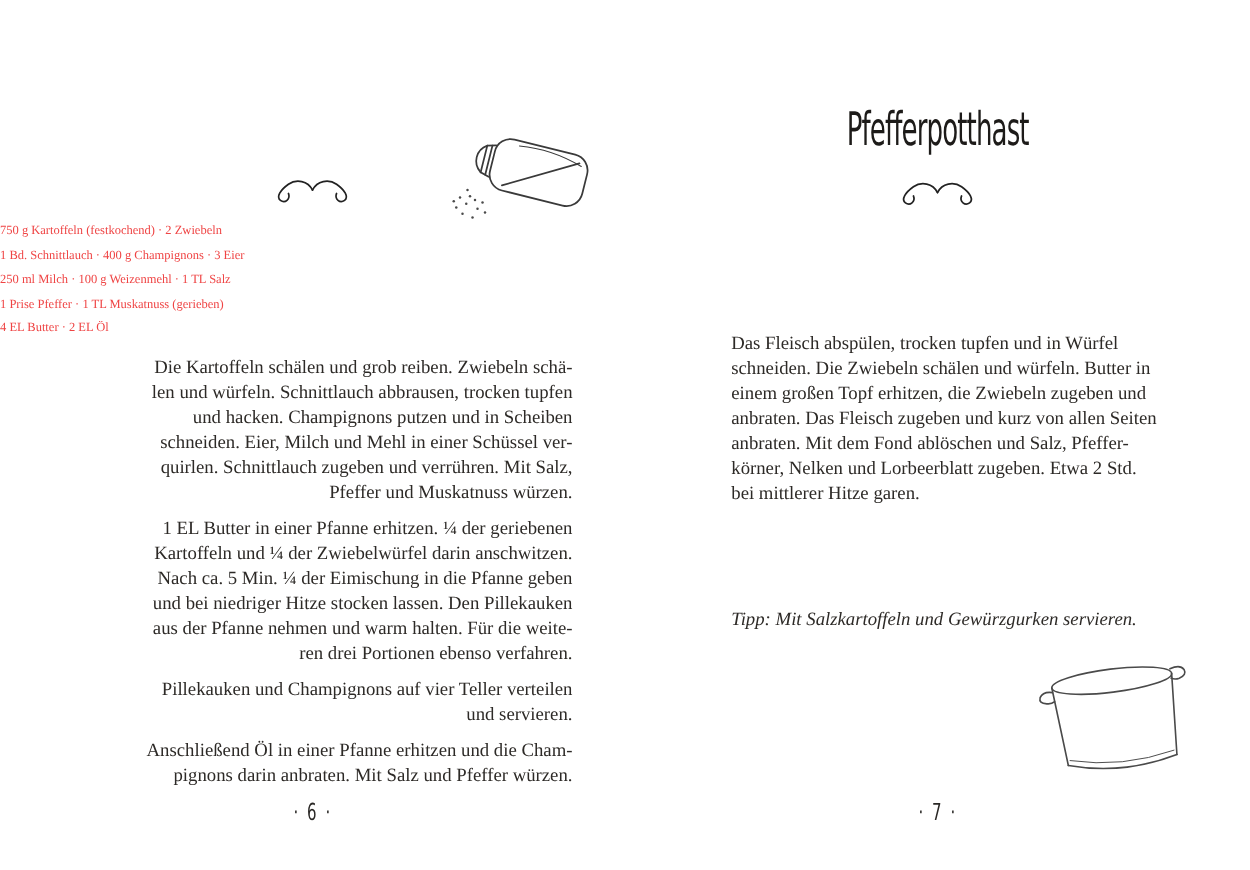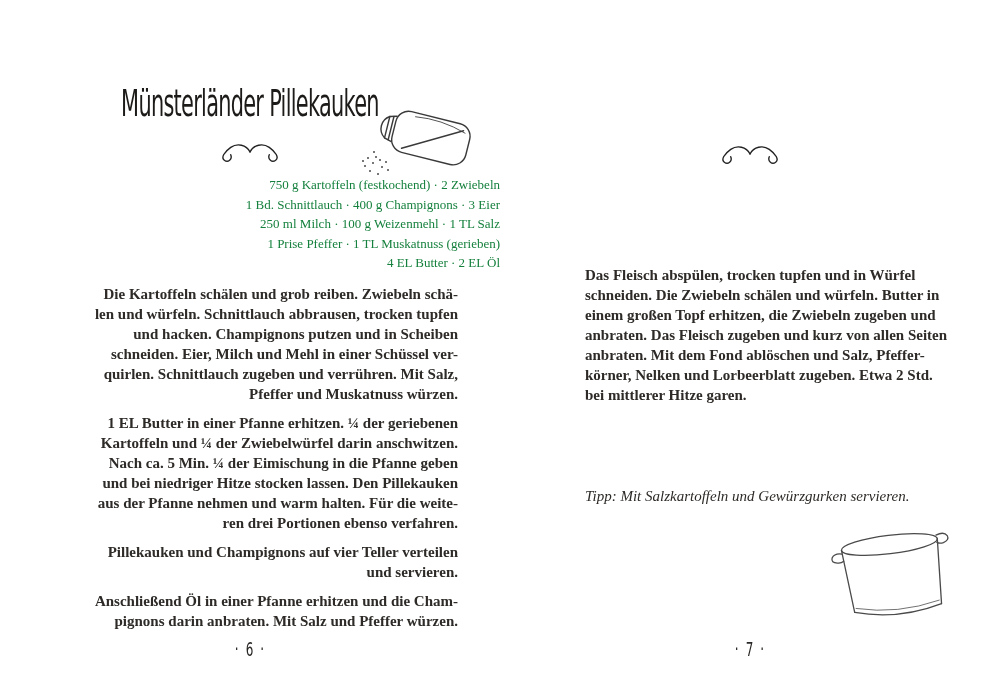--- a/index.html
+++ b/index.html
@@ -10,25 +10,25 @@
   .page-right{left:500px;width:500px;}
 
   .recipe-title{position:absolute;width:100%;text-align:center;
                 font-family:"DejaVu Sans", sans-serif;color:#1d1b19;
                 font-size:29px;font-weight:400;letter-spacing:-1px;}
   .recipe-title span{display:inline-block;transform:scale(0.72,1.28);transform-origin:center;}
 
   .ornament{position:absolute;width:100%;text-align:center;}
   .illustration{position:absolute;}
 
-  .ingredients{position:absolute;width:100%;text-align:right;white-space:pre;
-               font-size:13px;line-height:19.6px;color:#15803d;}
+  .ingredients{position:absolute;width:100%;text-align:left;white-space:pre;
+               font-size:10px;line-height:19.6px;color:#ef4444;}
 
   .instructions{position:absolute;font-size:15px;line-height:20px;}
-  .instructions p{margin:0 0 9px 0;white-space:pre;font-weight:bold;}
+  .instructions p{margin:0 0 9px 0;white-space:pre;}
   .tip{position:absolute;font-style:italic;font-size:15px;}
 
   .page-number{position:absolute;width:100%;text-align:center;
                font-family:"DejaVu Sans", sans-serif;font-size:15px;color:#2a2826;}
   .page-number span{display:inline-block;transform:scale(0.8,1.25);letter-spacing:2px;}
 
   
   .page-left .recipe-title{top:86px;}
   .page-left .ornament{top:139px;}
   .page-left .ingredients{top:175px;left:0;}
@@ -47,23 +47,20 @@
 
   svg{display:block;}
 </style>
 </head>
 <body>
 
 <div class="spread">
 
   <div class="page page-left">
 
-    <div class="recipe-title">
-      <span>Münsterländer Pillekauken</span>
-    </div>
 
     <div class="illustration">
       <svg width="120" height="82" viewBox="0 0 120 82">
         <g fill="none" stroke="#3a3a3a" stroke-width="1.4" stroke-linecap="round" transform="rotate(14 60 40)">
           <rect x="34" y="14" width="76" height="42" rx="13"></rect>
           <path d="M34 22 L27 24 Q21 28 21 35 Q21 42 27 46 L34 48"></path>
           <path d="M27 24 L27 46 M31 23 L31 47"></path>
           <path d="M46 52 L102 20"></path>
           <path d="M52 18 Q78 14 104 22" stroke-width="0.8"></path>
         </g>
@@ -118,20 +115,23 @@
 pignons darin anbraten. Mit Salz und Pfeffer würzen.</p>
     </div>
 
     <div class="page-number">
       <span>· 6 ·</span>
     </div>
   </div>
 
   <div class="page page-right">
 
+    <div class="recipe-title">
+      <span>Pfefferpotthast</span>
+    </div>
 
     <div class="ornament">
       <svg width="66" height="26" viewBox="0 0 72 26" style="display:inline-block">
         <g fill="none" stroke="#222222" stroke-width="1.5" stroke-linecap="round">
           <path d="M36 13 C32 5 22 3 15 8 C8 13 4 19 8 22 C12 25 17 21 15 16"></path>
           <path d="M36 13 C40 5 50 3 57 8 C64 13 68 19 64 22 C60 25 55 21 57 16"></path>
         </g>
       </svg>
     </div>
 

